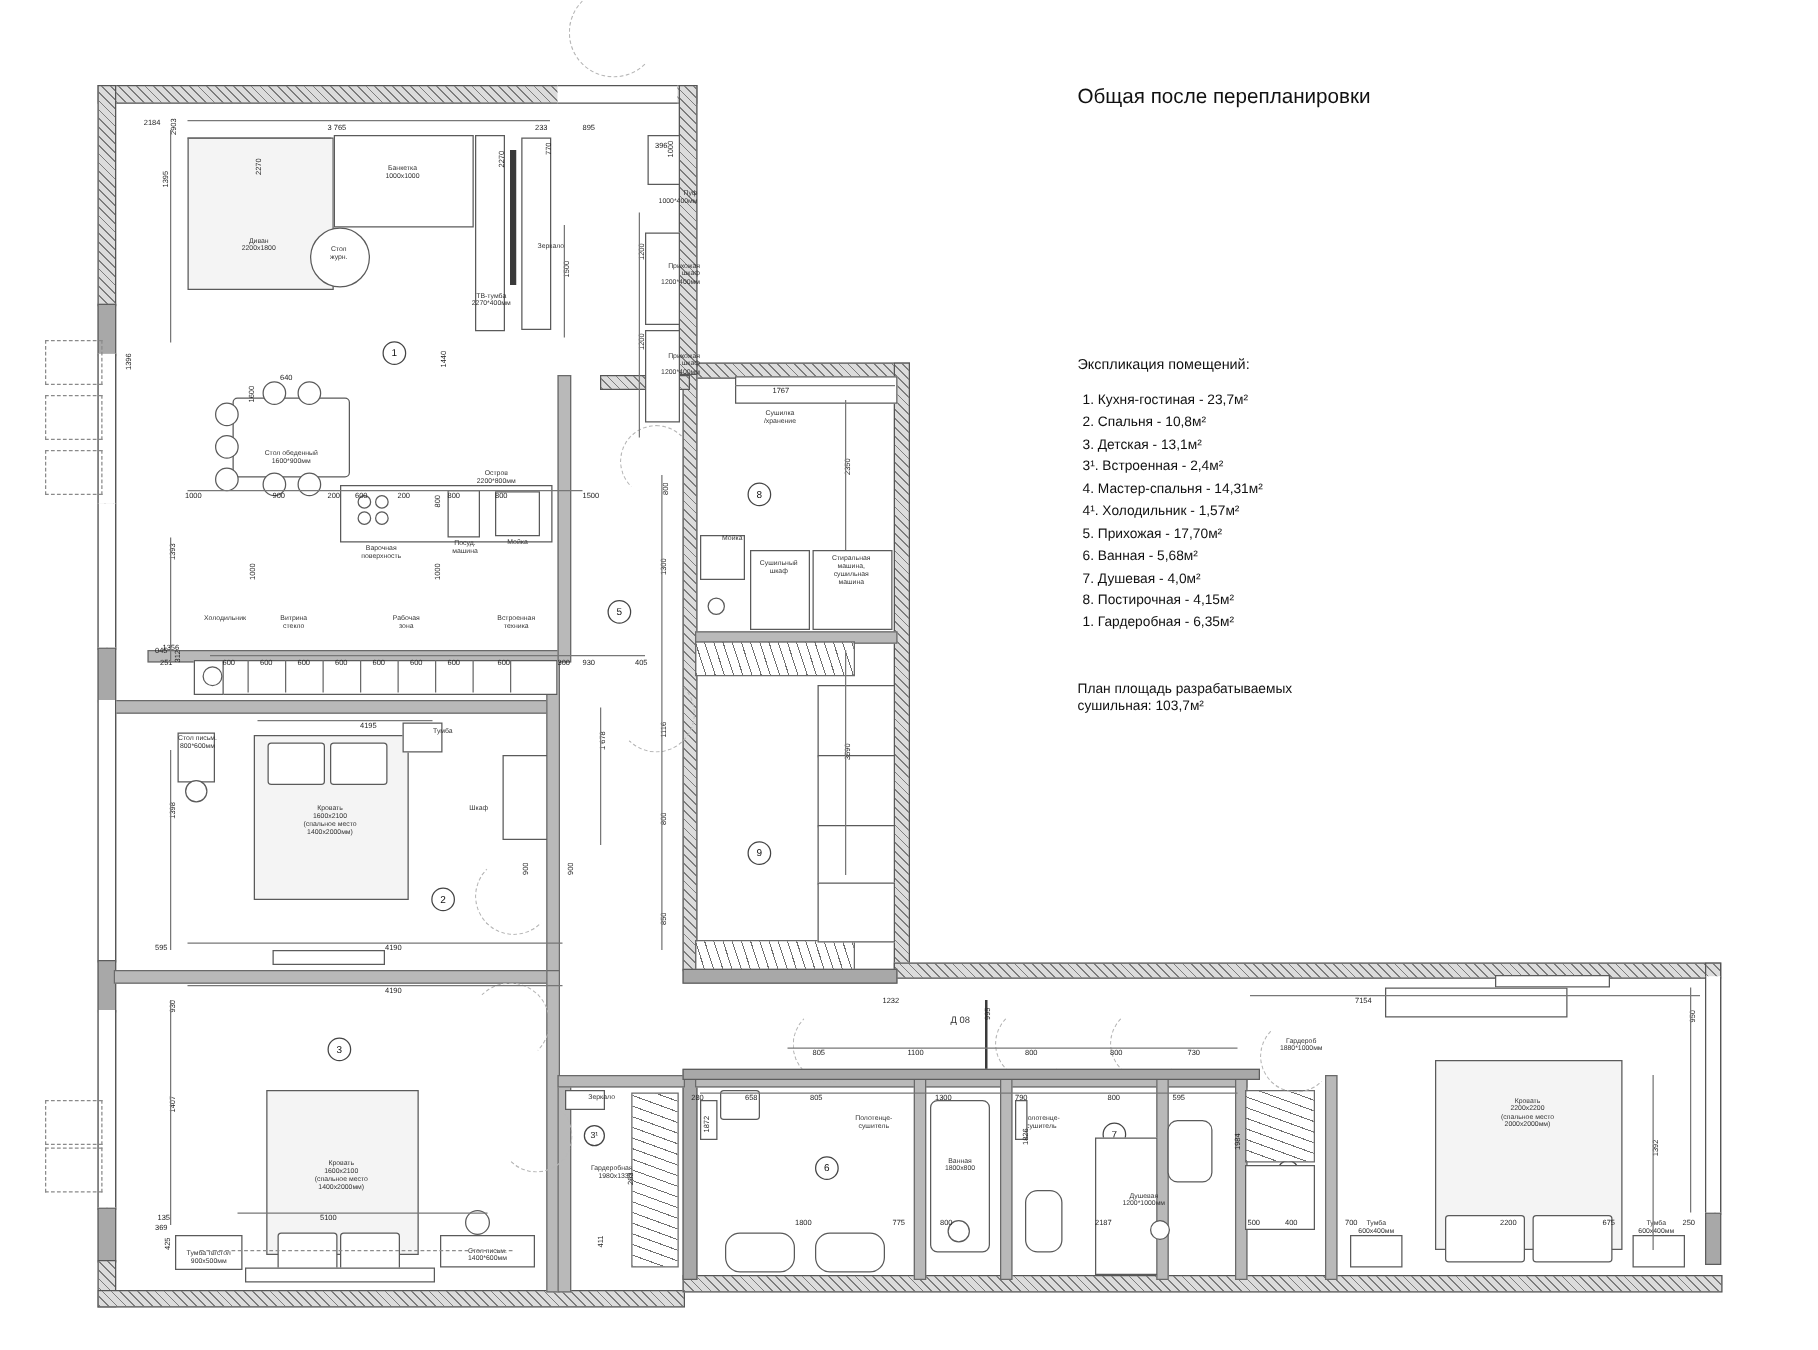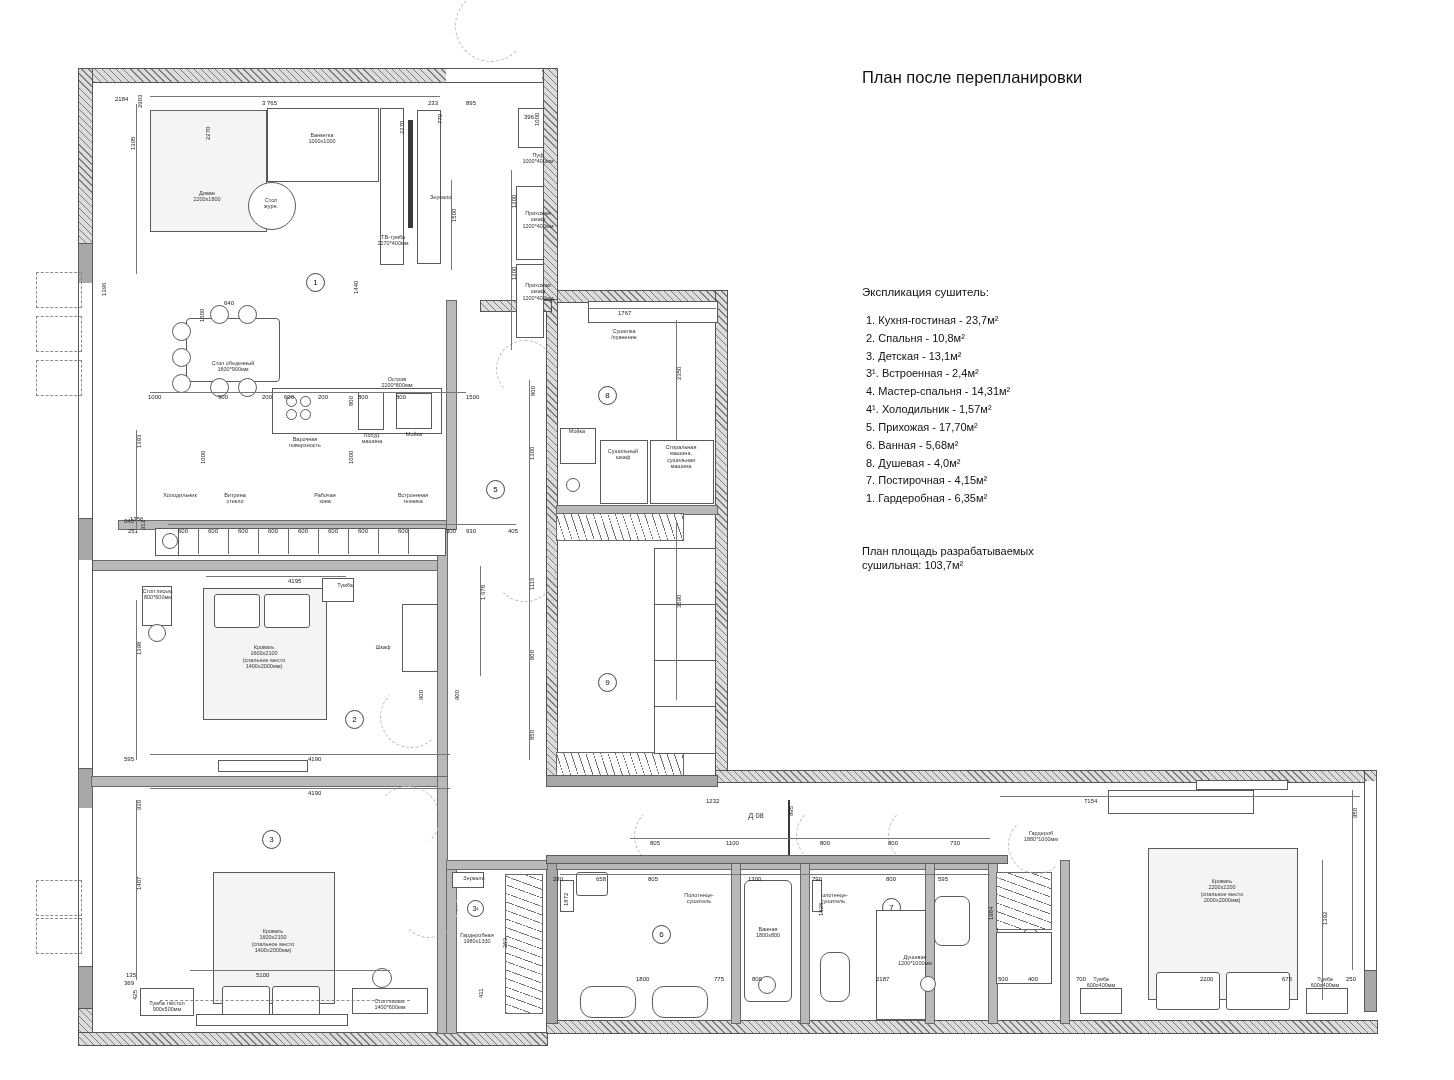--- a/index.html
+++ b/index.html
@@ -2,21 +2,21 @@
 <html><head>
 <meta charset="utf-8">
 <style>
   html,body{margin:0;padding:0;background:#ffffff;}
   body{width:1454px;height:1080px;position:relative;overflow:hidden;
        font-family:"Liberation Sans", sans-serif;color:#1a1a1a;}
   .plan{position:absolute;left:0;top:0;width:1454px;height:1080px;}
 
   
   .lbl{position:absolute;font-size:5.5px;line-height:1.15;color:#333;white-space:pre;text-align:center;}
-  .lbl.l{text-align:center;}
+  .lbl.l{text-align:right;}
   .dim{position:absolute;font-size:6px;color:#222;white-space:nowrap;}
   .dimv{position:absolute;font-size:6px;color:#222;white-space:nowrap;
         transform-origin:left top;transform:rotate(-90deg);}
   .room-num{position:absolute;width:17px;height:17px;border:1px solid #444;border-radius:50%;
             font-size:8px;display:flex;align-items:center;justify-content:center;background:#fff;color:#111;}
   .room-num.sm{width:15px;height:15px;font-size:7px;}
 
   
   .wall{position:absolute;background:#9a9a9a;border:0.5px solid #6f6f6f;}
   .wall.hatch{
@@ -51,33 +51,33 @@
 
   
   .win{position:absolute;background:#fff;border-top:0.7px solid #555;border-bottom:0.7px solid #555;}
   .winv{position:absolute;background:#fff;border-left:0.7px solid #555;border-right:0.7px solid #555;}
 </style>
 </head>
 <body>
 
 <div class="plan">
 
-  <div class="title" style="left:862px;top:68px;">План после перепланировки</div>
-  <div class="expl-title" style="left:862px;top:286px;">Экспликация сушитель:</div>
+  <div class="title" style="left:862px;top:68px;">Общая после перепланировки</div>
+  <div class="expl-title" style="left:862px;top:286px;">Экспликация помещений:</div>
   <div class="expl" style="left:866px;top:312px;">
     <div>1. Кухня-гостиная - 23,7м²</div>
     <div>2. Спальня - 10,8м²</div>
     <div>3. Детская - 13,1м²</div>
     <div>3¹. Встроенная - 2,4м²</div>
     <div>4. Мастер-спальня - 14,31м²</div>
     <div>4¹. Холодильник - 1,57м²</div>
     <div>5. Прихожая - 17,70м²</div>
     <div>6. Ванная - 5,68м²</div>
-    <div>8. Душевая - 4,0м²</div>
-    <div>7. Постирочная - 4,15м²</div>
+    <div>7. Душевая - 4,0м²</div>
+    <div>8. Постирочная - 4,15м²</div>
     <div>1. Гардеробная - 6,35м²</div>
   </div>
   <div class="expl" style="left:862px;top:545px;line-height:1.25;">
     <div>План площадь разрабатываемых</div>
     <div>сушильная: 103,7м²</div>
   </div>
 
   <div class="wall hatch" style="left:78px;top:68px;width:478px;height:13px;"></div>
   <div class="wall hatch" style="left:78px;top:68px;width:13px;height:175px;"></div>
   <div class="wall solid" style="left:78px;top:243px;width:13px;height:40px;"></div>

